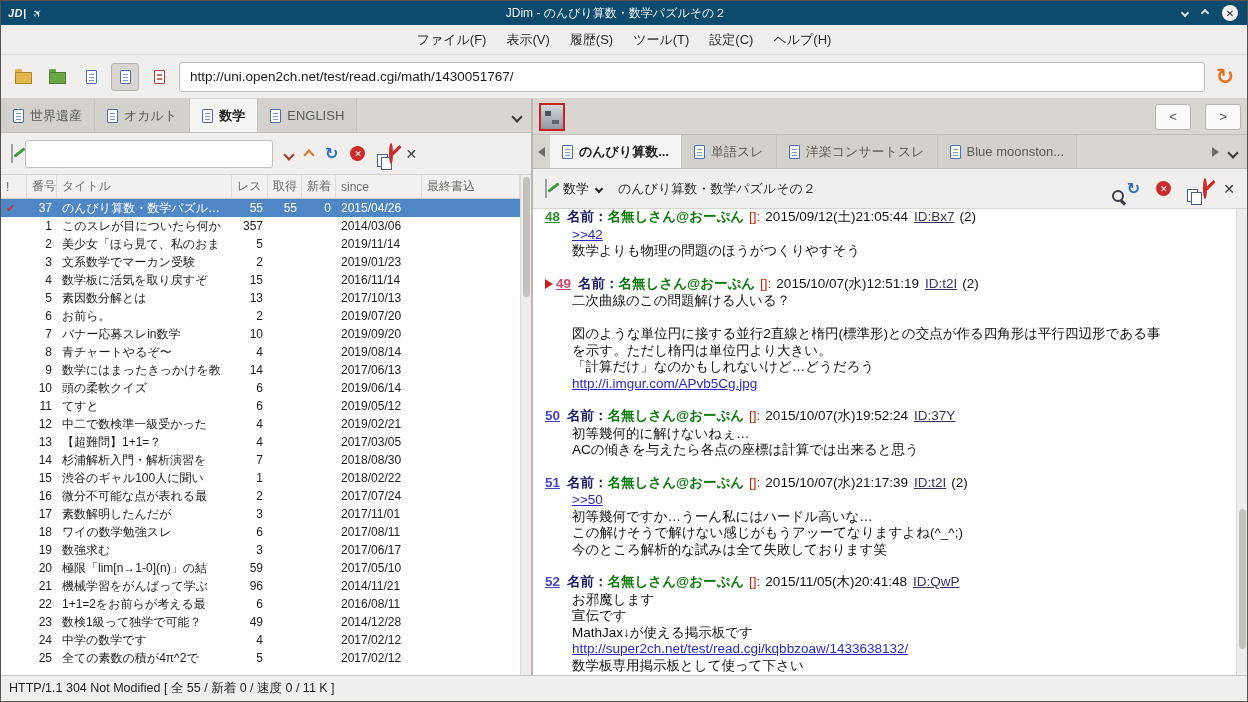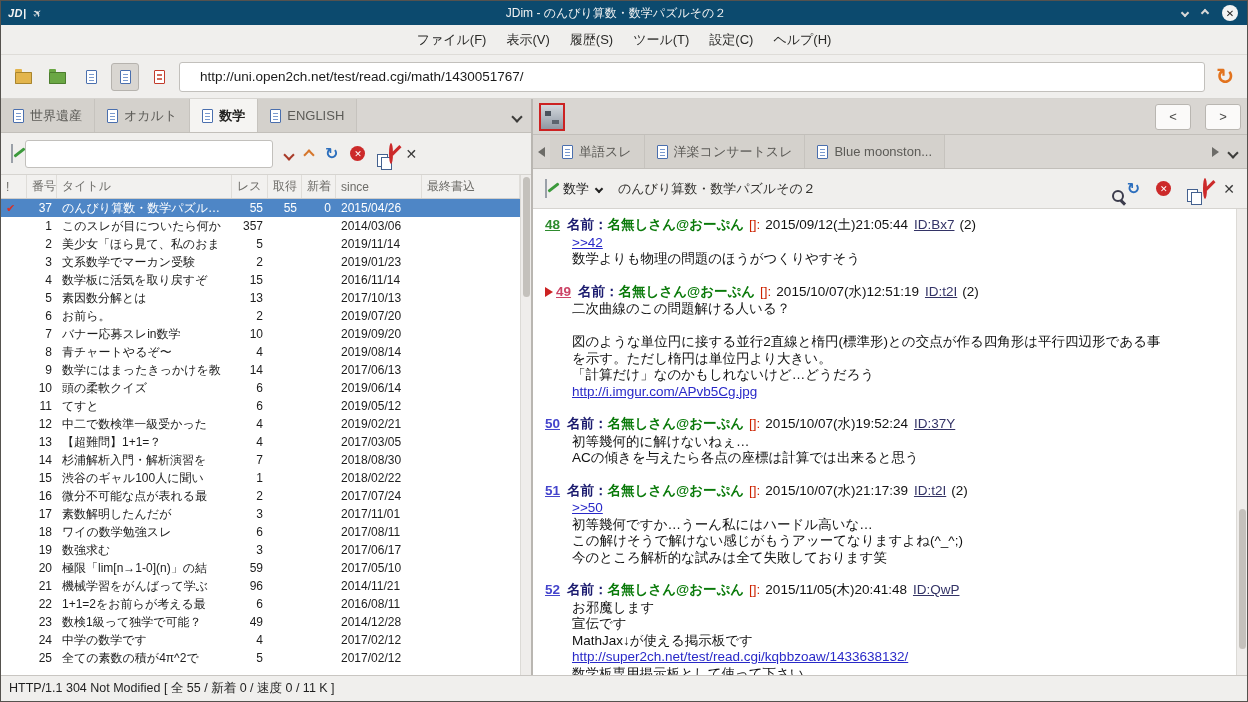--- a/index.html
+++ b/index.html
@@ -21,21 +21,21 @@
   .win-close { width:16px; height:16px; background:#f3f3f3; border-radius:50%; color:#222; display:flex; align-items:center; justify-content:center; font-size:10px; font-weight:bold; }
 
   
   .menubar { flex:0 0 30px; display:flex; align-items:center; padding:0 4px; background:#f0efed; border-bottom:1px solid #dedcd8;justify-content:center; }
   .menu-item { font-size:13px; color:#2a2a28; padding:5px 10px; border-radius:2px; white-space:nowrap; }
 
   
   .toolbar { flex:0 0 44px; display:flex; align-items:center; gap:6px; padding:0 8px; background:#f0efed; border-bottom:1px solid #d6d4d0; }
   .tool-btn { width:28px; height:28px; display:flex; align-items:center; justify-content:center; border-radius:3px; flex:0 0 auto; }
   .tool-btn.pressed { background:#d9d6d1; border:1px solid #b6b3ae; }
-  .url-input { flex:1; height:30px; border:1px solid #c2c0bc; border-radius:3px; padding:0 20px; font-size:13.5px; color:#1a1a1a; background:#fff; outline:none; font-family:inherit; }
+  .url-input { flex:1; height:30px; border:1px solid #c2c0bc; border-radius:3px; padding:0 10px; font-size:13.5px; color:#1a1a1a; background:#fff; outline:none; font-family:inherit; }
   .go-glyph { font-size:22px; font-weight:bold; color:#e2731e; line-height:1; }
 
   
   .folder-icon { width:17px; height:12px; border-radius:1px; position:relative; margin-top:3px; }
   .folder-icon::before { content:""; position:absolute; top:-3px; left:0; width:7px; height:3px; border-radius:1px 1px 0 0; background:inherit; }
   .folder-icon.yellow { background:#e3b54d; box-shadow:inset 0 0 0 1px #a8852f; }
   .folder-icon.green  { background:#6aa744; box-shadow:inset 0 0 0 1px #4c7d2e; }
   .doc-icon { width:11px; height:14px; background:#fff; border:1px solid #4a6fae; border-radius:1px; position:relative; flex:0 0 auto; }
   .doc-icon::before { content:""; position:absolute; left:2px; right:2px; top:3px; height:8px;
       background:repeating-linear-gradient(to bottom,#7a9ace 0 1px,transparent 1px 3px); }
@@ -100,21 +100,21 @@
   .nav-btn { width:36px; height:26px; background:#fbfaf9; border:1px solid #b9b6b1; border-radius:3px; display:flex; align-items:center; justify-content:center; font-size:13px; color:#4a4a48; }
 
   
   .thread-toolbar { flex:0 0 40px; display:flex; align-items:center; gap:12px; padding:0 12px; background:#f0efed; border-bottom:1px solid #d6d4d0; }
   .board-select { display:flex; align-items:center; gap:7px; font-size:13px; color:#222; padding:4px 4px; }
   .thread-title { flex:1; font-size:13px; color:#33322f; white-space:nowrap; overflow:hidden; text-overflow:ellipsis; }
   .tt-icons { display:flex; align-items:center; gap:16px; }
 
   
   .thread-body { flex:1; display:flex; min-height:0; }
-  .post-area { flex:1; background:#fff; overflow:hidden; padding:8px 12px 0 12px; font-size:13.5px; line-height:16.5px; color:#111; min-width:0; }
+  .post-area { flex:1; background:#fff; overflow:hidden; padding:0 12px 0 12px; font-size:13.5px; line-height:16.5px; color:#111; min-width:0; }
   .post { margin-bottom:16px; }
   .post-header { white-space:nowrap; overflow:hidden; }
   .post-num { font-weight:bold; text-decoration:underline; margin-right:7px; }
   .name-label { font-weight:bold; color:#1a1a6e; }
   .post-name { font-weight:bold; color:#0a7a0a; }
   .post-mail { color:#cc2200; margin:0 5px; }
   .post-date { color:#111; }
   .post-id { text-decoration:underline; color:#333366; margin-left:6px; }
   .post-count { margin-left:5px; color:#111; }
   .post-body { padding-left:27px; margin-top:1px; }
@@ -503,20 +503,24 @@
         <span class="nav-btns">
           <span class="nav-btn">&lt;</span>
           <span class="nav-btn">&gt;</span>
         </span>
       </div>
       <div class="tab-bar">
         <span style="display:flex;align-items:center;padding:0 5px;">
             <span class="tri left"></span>
           </span>
         <span id="thread-tabs" style="display:flex;align-items:stretch;min-width:0;overflow:hidden;flex:1;">
+            <span class="tab active">
+    <span class="doc-icon"></span>
+    <span>のんびり算数...</span>
+  </span>
             <span class="tab">
     <span class="doc-icon"></span>
     <span>単語スレ</span>
   </span>
             <span class="tab">
     <span class="doc-icon"></span>
     <span>洋楽コンサートスレ</span>
   </span>
             <span class="tab">
     <span class="doc-icon"></span>

